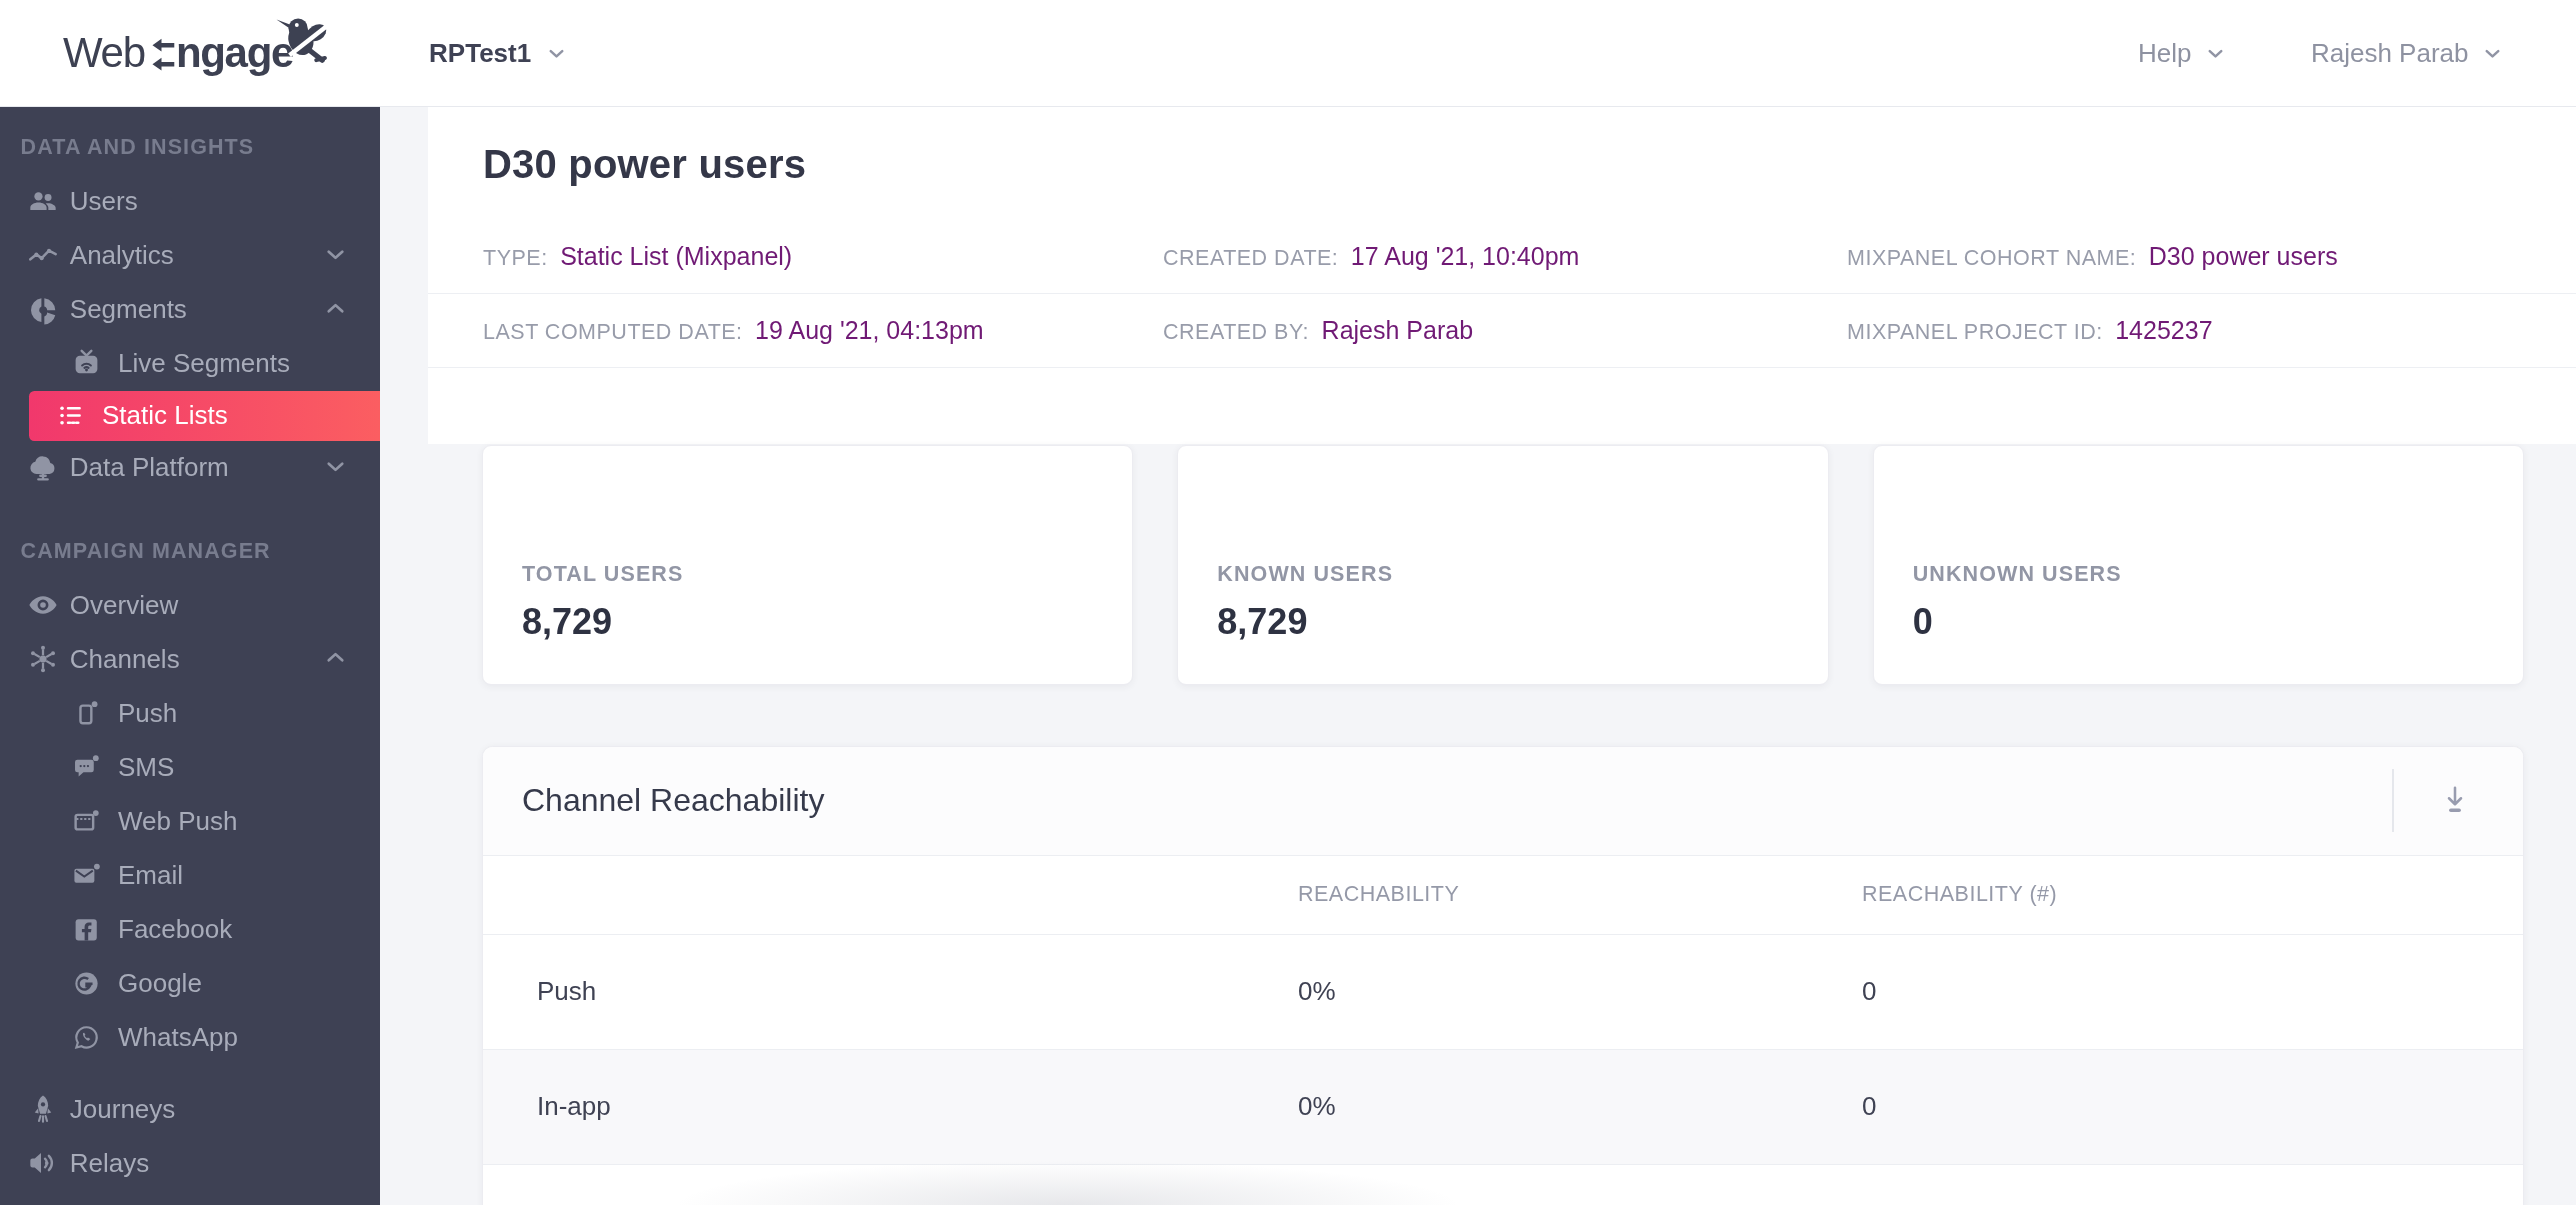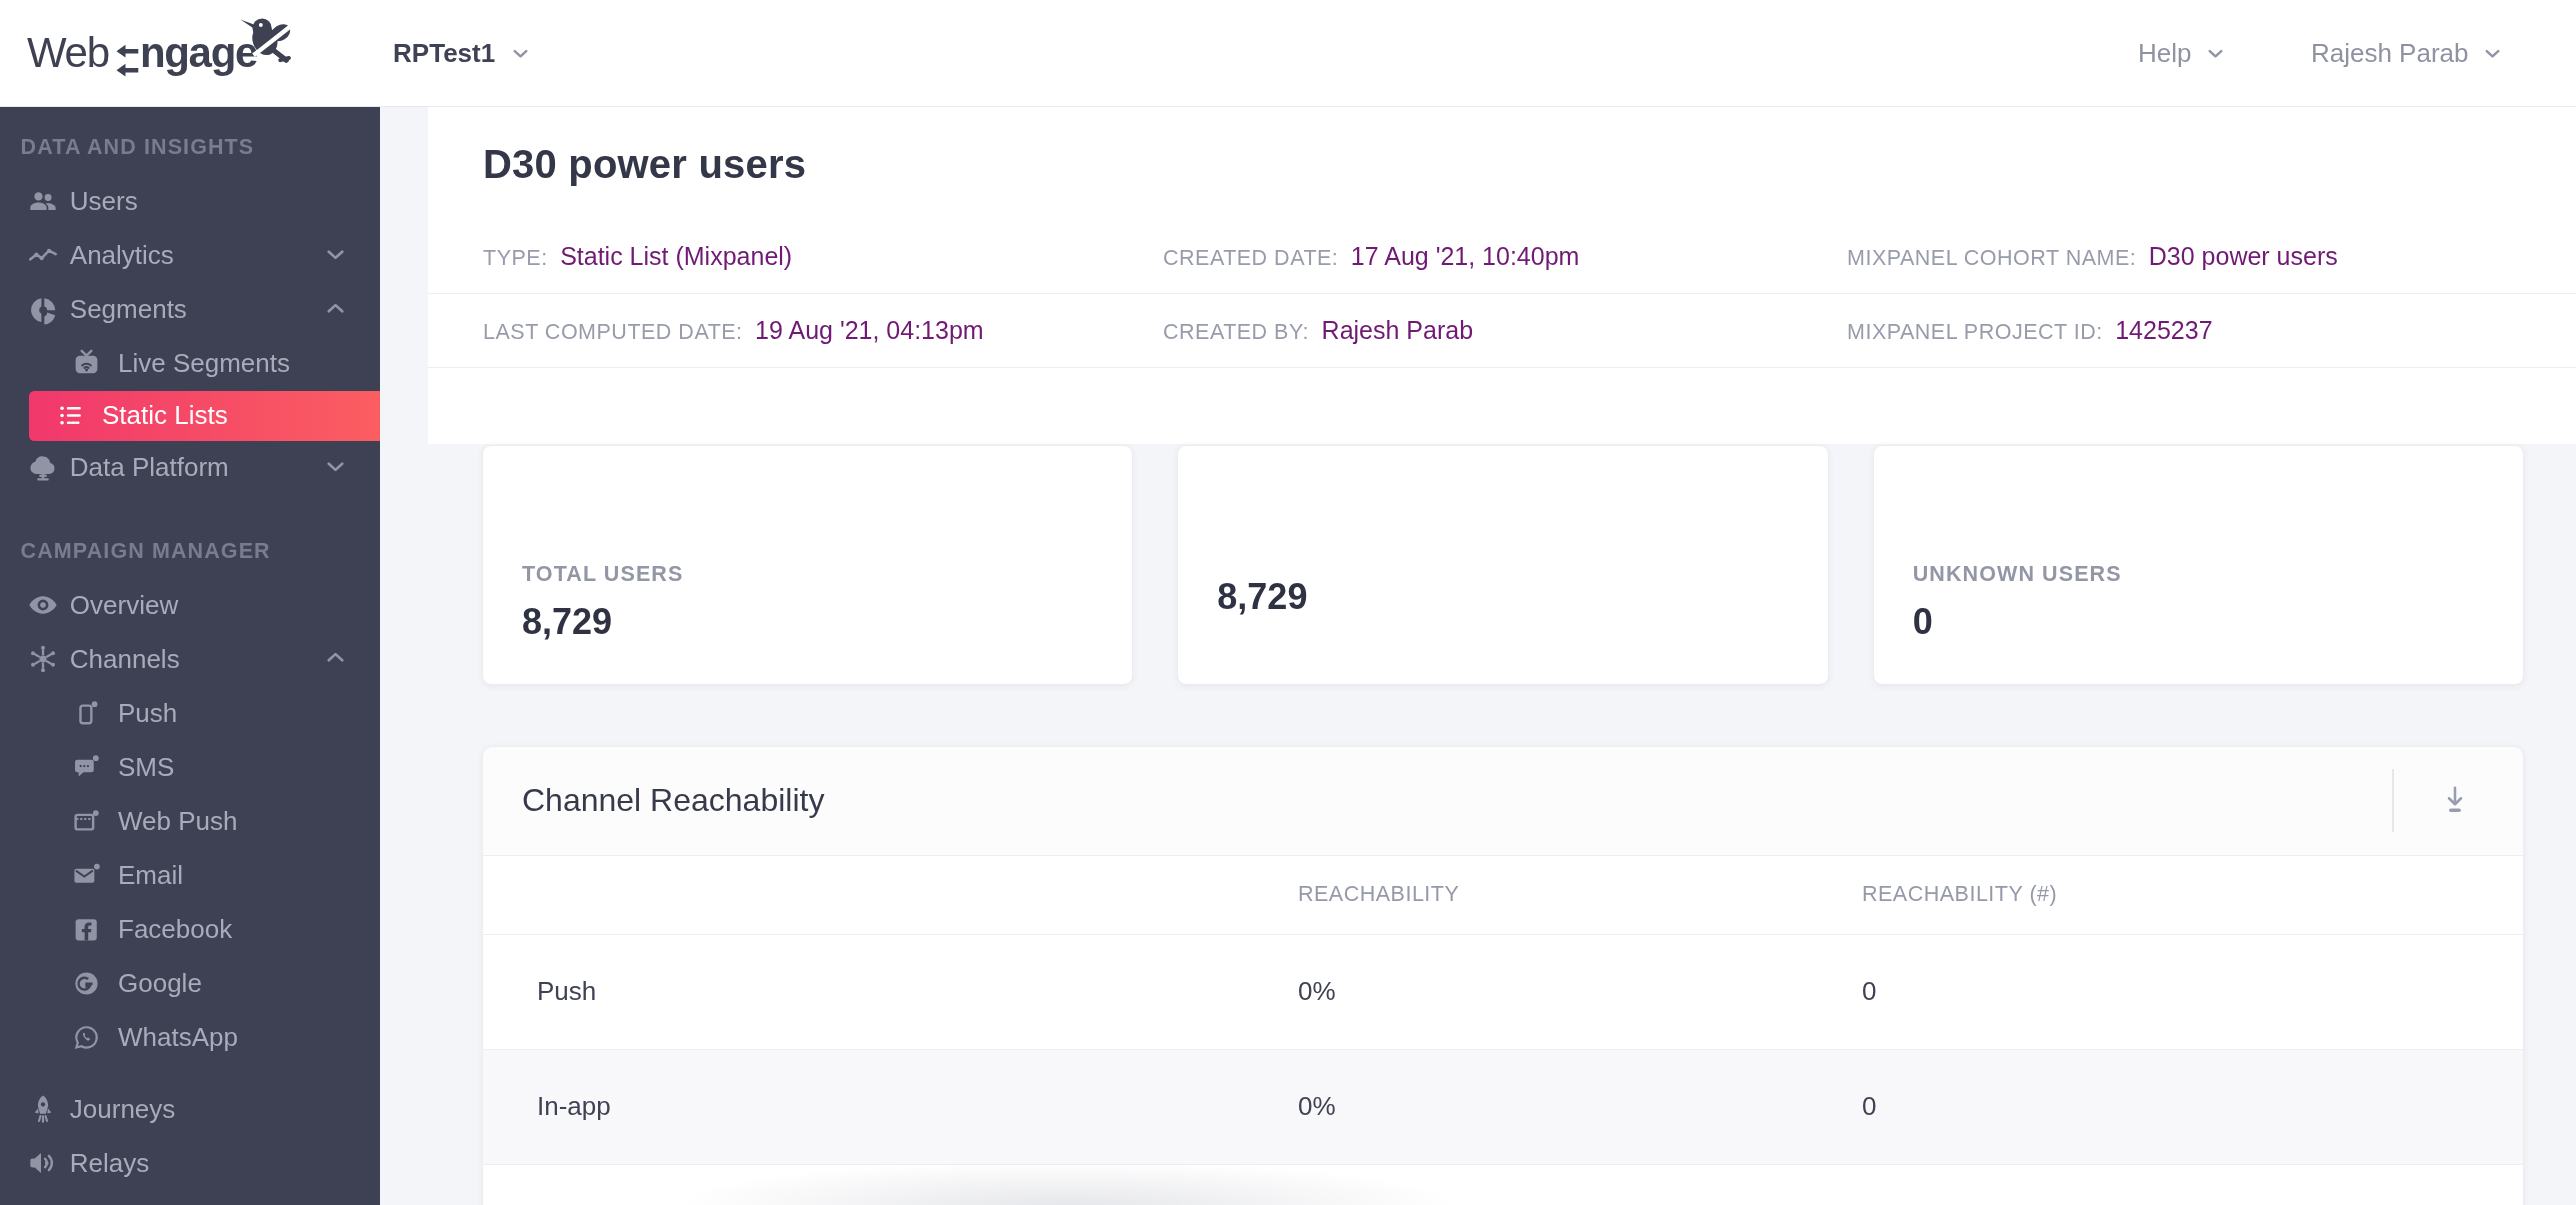--- a/index.html
+++ b/index.html
@@ -6,21 +6,21 @@
   body{
     width:2576px;height:1206px;position:relative;overflow:hidden;
     background:#f4f5f8;font-family:"Liberation Sans",sans-serif;
     -webkit-font-smoothing:antialiased;
   }
   
   .topbar{
     height:106px;background:#ffffff;border-bottom:0.9px solid #e7e9ee;
     display:flex;align-items:center;padding:0 72px 0 27px;position:relative;z-index:5;
   }
-  .logo{display:flex;align-items:flex-end;position:relative;}
+  .logo{display:flex;align-items:center;position:relative;margin-left:36px;}
   .logo-web{font-size:42px;font-weight:400;color:#3d4152;letter-spacing:-1.3px;}
   .logo-earrows{display:flex;flex-direction:column;gap:4.5px;margin:3.6px 0.9px 0 6.3px;}
   .logo-ngage{font-size:42px;font-weight:800;color:#3d4152;letter-spacing:-1.3px;}
   .logo-bird{position:absolute;right:-43px;top:-14.3px;}
   .workspace{margin-left:136px;display:flex;align-items:center;gap:13.4px;cursor:pointer;}
   .workspace-name{font-size:26px;font-weight:700;color:#3f4254;}
   .top-right{margin-left:auto;display:flex;align-items:center;}
   .top-link{display:flex;align-items:center;gap:12.5px;cursor:pointer;}
   .top-link .lbl{font-size:26px;color:#8e92a1;}
   .user-link{margin-left:84px;}
@@ -431,20 +431,21 @@
       </div>
     </div>
   </div>
 
   <div class="cards">
     <div class="card">
       <div class="card-label">TOTAL USERS</div>
       <div class="card-value">8,729</div>
     </div>
     <div class="card">
+      <div class="card-label">KNOWN USERS</div>
       <div class="card-value">8,729</div>
     </div>
     <div class="card">
       <div class="card-label">UNKNOWN USERS</div>
       <div class="card-value">0</div>
     </div>
   </div>
 
   <div class="panel">
     <div class="panel-head">

